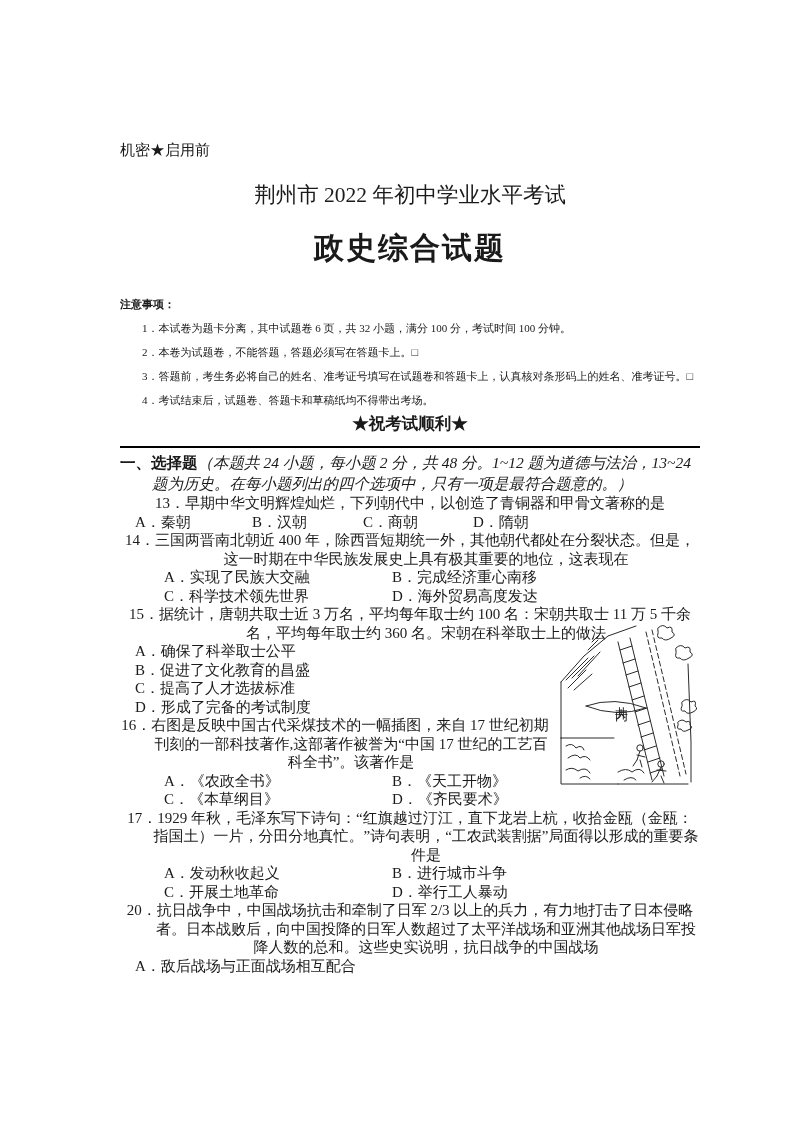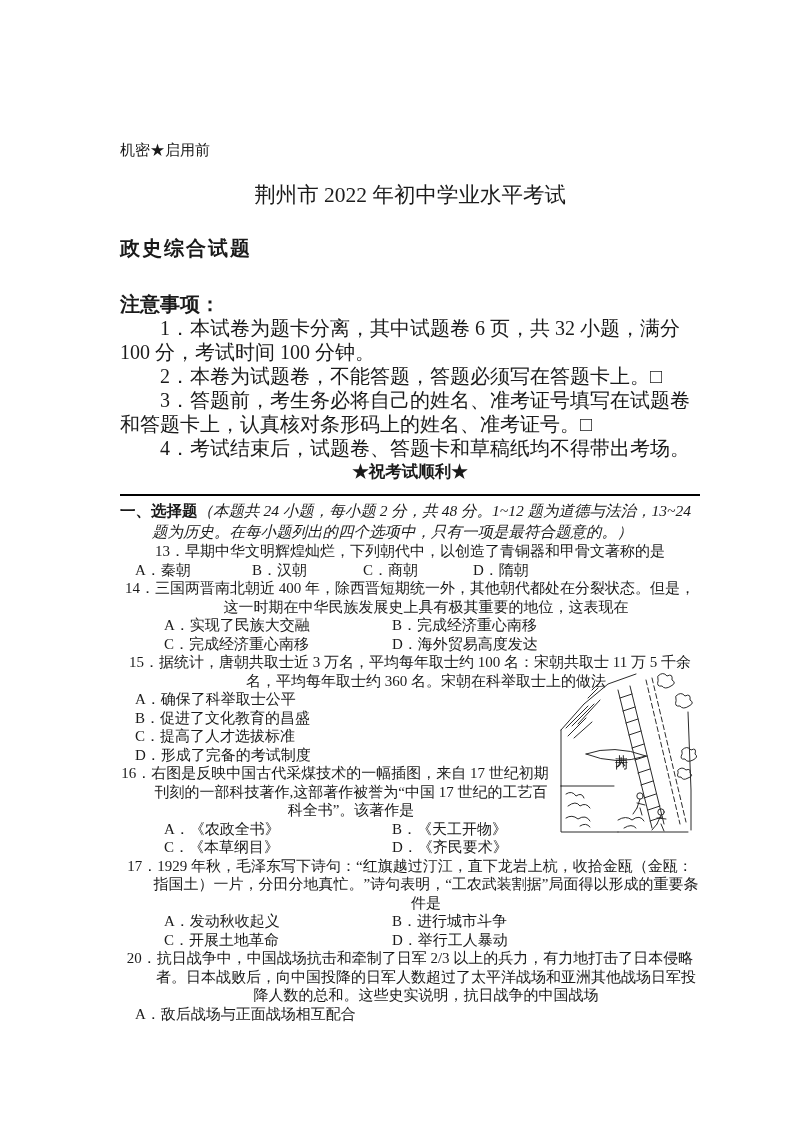--- a/index.html
+++ b/index.html
@@ -6,24 +6,24 @@
   .page {
     position:relative; width:793px; height:1033px; background:#ffffff;
     font-family:"Liberation Serif","DejaVu Serif",serif; color:#1a1a1a;
     overflow:hidden;
   }
   .content { position:absolute; left:120px; top:142px; width:580px; }
 
   .confidential { font-size:15px; line-height:17px; }
 
   .title   { margin:23px 0 0; text-align:center; font-size:21.5px; font-weight:400; line-height:27px; }
-  .subtitle{ margin:19px 0 0; font-size:20px; font-weight:700; line-height:40px;
+  .subtitle{ margin:19px 0 0; text-align:center; font-size:30px; font-weight:700; line-height:40px;
              font-family:"Liberation Sans","DejaVu Sans",sans-serif; letter-spacing:2px; }
 
-  .notice { margin-top:24px; font-size:20px; }
+  .notice { margin-top:24px; font-size:11px; }
   .notice-heading { font-weight:700; line-height:24px; }
   .notice-item { margin:0; text-indent:2em; line-height:24px; }
 
   .wish { margin-top:0; text-align:center; font-weight:700; font-size:16.5px; line-height:24px; }
 
   .rule { margin:10px 0 0; border:none; border-top:2px solid #000; height:0; }
 
   .section-head { margin:4px 0 0; padding-left:32px; text-indent:-32px; font-size:15.5px; line-height:21px; }
   .section-title { font-weight:700; }
   .section-desc  { font-style:italic; }
@@ -86,21 +86,21 @@
         <span>C．商朝</span>
         <span>D．隋朝</span>
       </div>
     </div>
 
     <div class="question">
       <p class="q-text"><span>14．</span><span>三国两晋南北朝近 400 年，除西晋短期统一外，其他朝代都处在分裂状态。但是，这一时期在中华民族发展史上具有极其重要的地位，这表现在</span></p>
       <div class="opts cols2">
         <span>A．实现了民族大交融</span>
         <span>B．完成经济重心南移</span>
-        <span>C．完成经济重心南移</span>
+        <span>C．科学技术领先世界</span>
         <span>D．海外贸易高度发达</span>
       </div>
     </div>
 
     <div>
       <div class="question">
         <p class="q-text"><span>15．</span><span>据统计，唐朝共取士近 3 万名，平均每年取士约 100 名：宋朝共取士 11 万 5 千余名，平均每年取士约 360 名。宋朝在科举取士上的做法</span></p>
 
         <div class="figure">
           <svg viewBox="0 0 142 166" fill="none" stroke="#2a2a2a" stroke-width="1" stroke-linecap="round" stroke-linejoin="round">

